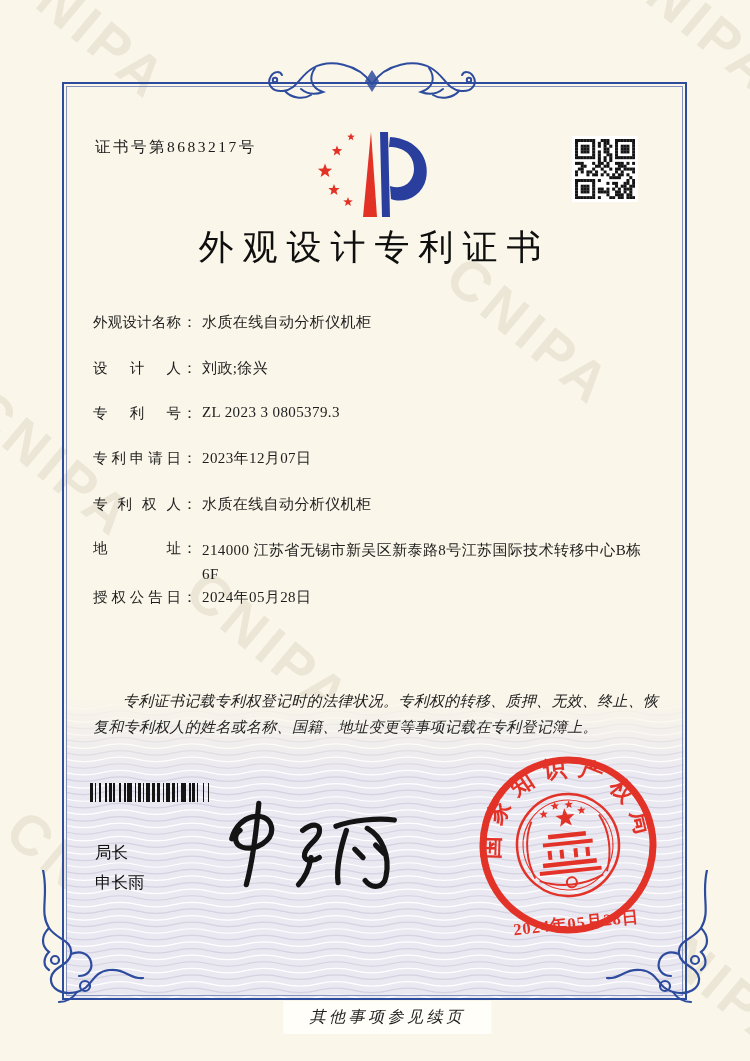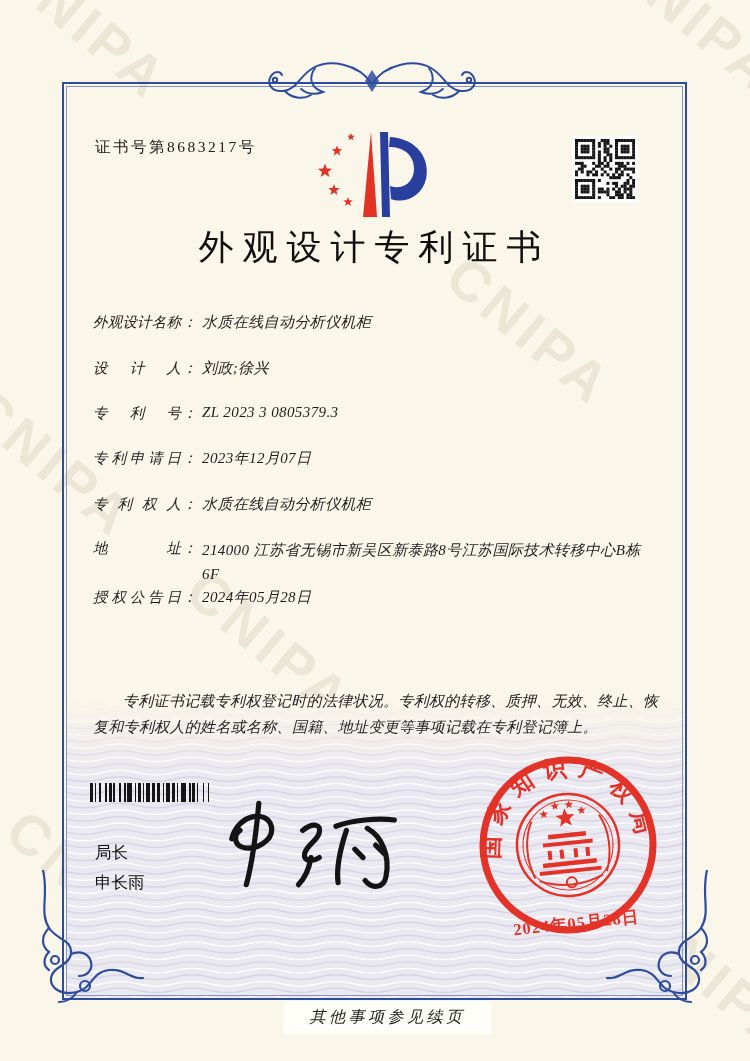--- a/index.html
+++ b/index.html
@@ -14,21 +14,21 @@
          border:2.5px solid #2e4c9e;box-sizing:border-box;}
   .frame-inner{position:absolute;inset:2px;border:1px solid #8492c0;}
   
   .cert-no{position:absolute;left:95px;top:137px;font-size:15.5px;letter-spacing:2.5px;color:#1c1c1c;}
   .logo{position:absolute;left:313px;top:127px;}
   .qr{position:absolute;left:572px;top:136px;width:66px;height:66px;background:#fff;
       padding:3px;box-sizing:border-box;}
   .title{position:absolute;left:62px;top:224px;width:625px;text-align:center;
          font-size:35px;font-weight:400;letter-spacing:9px;color:#0f0f0f;}
   
-  .field-row{position:absolute;left:93px;width:566px;font-size:15px;color:#1d1d1d;white-space:nowrap;font-style:italic;}
+  .field-row{position:absolute;left:93px;width:566px;font-size:15px;color:#1d1d1d;white-space:nowrap;}
   .flabel{display:inline-block;width:88px;font-size:14.5px;text-align:justify;text-align-last:justify;vertical-align:top;}
   .fcolon{display:inline-block;vertical-align:top;margin:0 5px 0 1px;}
   .fvalue{display:inline-block;vertical-align:top;letter-spacing:.4px;}
   .addr-value{width:446px;white-space:normal;line-height:23.5px;}
   .pair2{position:absolute;left:244px;top:0;}
   
   .para{position:absolute;left:93px;width:566px;font-size:15px;font-style:italic;
         line-height:25.5px;color:#222;text-indent:2em;letter-spacing:.3px;}
   
   .band{position:absolute;left:66px;top:697px;width:618px;height:301px;}

